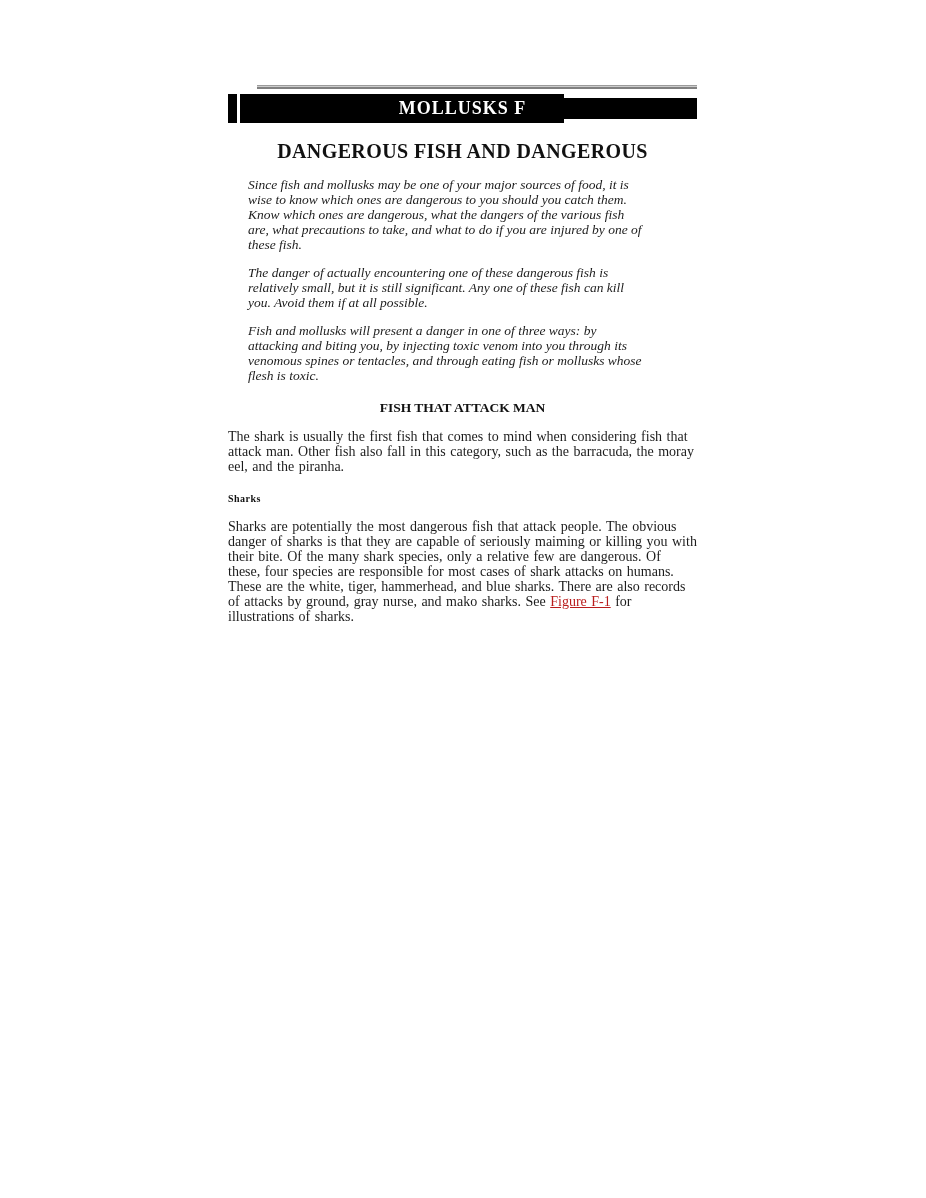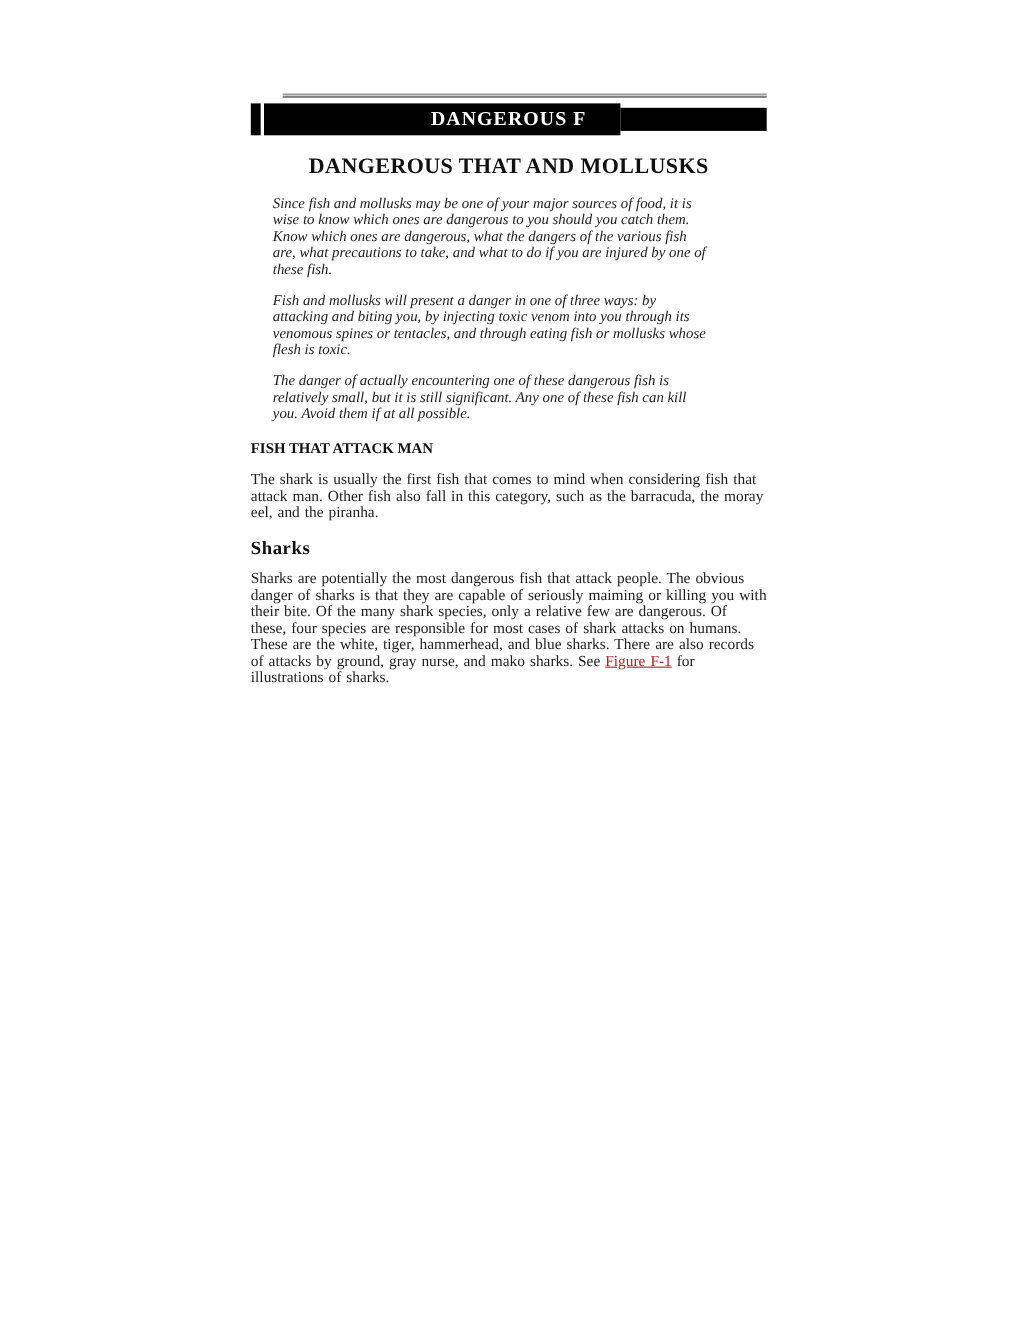--- a/index.html
+++ b/index.html
@@ -71,36 +71,36 @@
     margin: 14px 0 0 20px;
     width: 398px;
     font-style: italic;
     font-size: 13.5px;
     line-height: 15px;
   }
   .intro p { margin: 0 0 13px 0; }
   .intro p:last-child { margin-bottom: 0; }
   h2.section-heading {
     margin: 17px 0 0 0;
-    text-align: left;
+    text-align: center;
     font-size: 13.5px;
     line-height: 15px;
     font-weight: bold;
     color: #111111;
   }
   p.body {
     margin: 14px 0 0 0;
     width: 469px;
     font-size: 14px;
     line-height: 15px;
     word-spacing: 1px;
   }
   h3.sub-heading {
     margin: 17px 0 0 0;
-    font-size: 17px;
+    font-size: 10px;
     line-height: 15px;
     font-weight: bold;
     letter-spacing: 0.5px;
     color: #111111;
   }
   p.body.after-sub { margin-top: 13px; }
   a.fig-link {
     color: #b91c1c;
     text-decoration: underline;
     cursor: pointer;
@@ -111,29 +111,29 @@
 
 <div class="page">
   <div class="content">
 
     <div class="top-rule"></div>
 
     <div class="banner">
       <div class="banner-bracket"></div>
       <div class="banner-main"></div>
       <div class="banner-right"></div>
-      <div class="banner-label">DANGEROUS F</div>
+      <div class="banner-label">MOLLUSKS F</div>
     </div>
 
-    <h1 class="doc-title">DANGEROUS THAT AND MOLLUSKS</h1>
+    <h1 class="doc-title">DANGEROUS FISH AND DANGEROUS</h1>
 
     <div class="intro">
       <p>Since fish and mollusks may be one of your major sources of food, it is wise to know which ones are dangerous to you should you catch them. Know which ones are dangerous, what the dangers of the various fish are, what precautions to take, and what to do if you are injured by one of these fish.</p>
+      <p>The danger of actually encountering one of these dangerous fish is relatively small, but it is still significant. Any one of these fish can kill you. Avoid them if at all possible.</p>
       <p>Fish and mollusks will present a danger in one of three ways: by attacking and biting you, by injecting toxic venom into you through its venomous spines or tentacles, and through eating fish or mollusks whose flesh is toxic.</p>
-      <p>The danger of actually encountering one of these dangerous fish is relatively small, but it is still significant. Any one of these fish can kill you. Avoid them if at all possible.</p>
     </div>
 
     <h2 class="section-heading">FISH THAT ATTACK MAN</h2>
 
     <p class="body">The shark is usually the first fish that comes to mind when considering fish that attack man. Other fish also fall in this category, such as the barracuda, the moray eel, and the piranha.</p>
 
     <h3 class="sub-heading">Sharks</h3>
 
     <p class="body after-sub"><span>Sharks are potentially the most dangerous fish that attack people. The obvious danger of sharks is that they are capable of seriously maiming or killing you with their bite. Of the many shark species, only a relative few are dangerous. Of these, four species are responsible for most cases of shark attacks on humans. These are the white, tiger, hammerhead, and blue sharks. There are also records of attacks by ground, gray nurse, and mako sharks. See </span><a href="#" class="fig-link">Figure F-1</a><span> for illustrations of sharks.</span></p>
 

